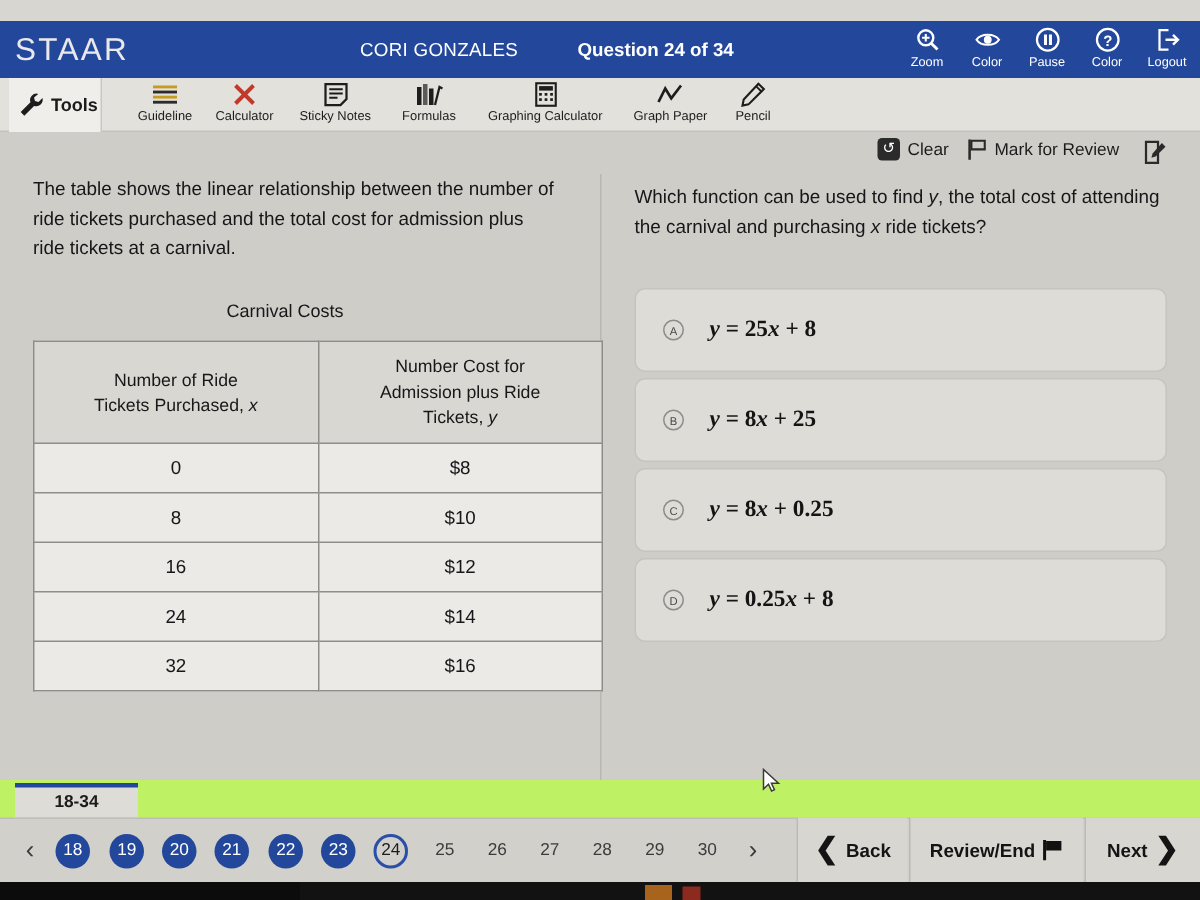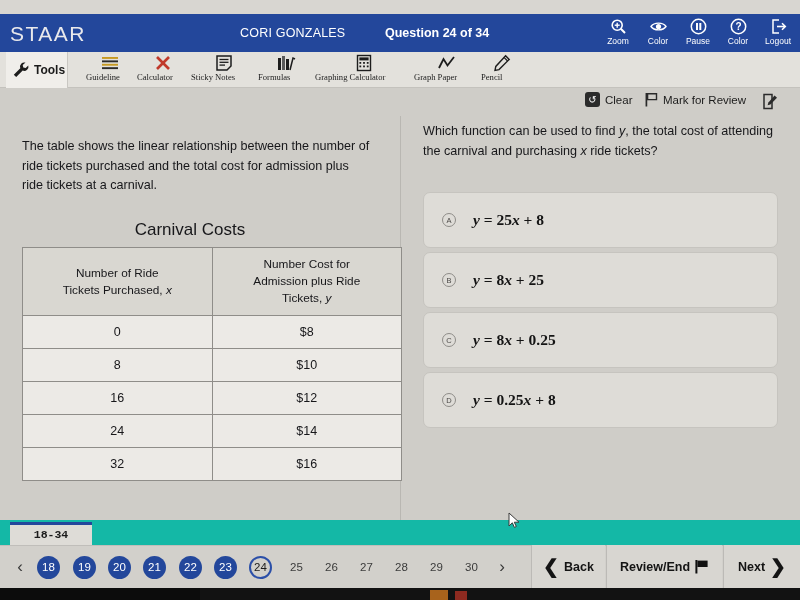--- a/index.html
+++ b/index.html
@@ -69,21 +69,21 @@
   .tools-btn {
     position:absolute; left:6px; top:0; width:62px; height:36px;
     background:#f0eeea;
     display:flex; align-items:center; gap:4px;
     padding-left:6px;
     border-right:1px solid #c9c7c2;
   }
   .tools-btn .lbl { font-size:12px; font-weight:bold; color:#1b1b1b; }
   .tool-item {
     position:absolute; top:1px;
-    text-align:left; color:#1d1d1d; cursor:pointer;font-family:Liberation Serif, serif;
+    text-align:center; color:#1d1d1d; cursor:pointer;
   }
   .tool-item .cap { display:block; font-size:8.6px; line-height:10px; white-space:nowrap; }
   .tool-item svg { display:block; margin:1px auto 0; }
 
   
   .action-row {
     position:absolute; left:0; top:89px; width:800px; height:27px;
     background:#cfcdc8;
   }
   .act {
@@ -97,30 +97,30 @@
     width:15px;height:15px;border-radius:3px;background:#2b2b2b;color:#fff;
     font-size:10px;line-height:15px;text-align:center;
   }
 
   
   .divider {
     position:absolute; left:400px; top:116px; width:1px; height:404px;
     background:#b9b7b2;
   }
 
-  .left-pane  { position:absolute; left:0;   top:132px; width:400px; height:404px; }
+  .left-pane  { position:absolute; left:0;   top:112px; width:400px; height:404px; }
   .right-pane { position:absolute; left:401px; top:116px; width:399px; height:404px; }
 
   .stem {
     position:absolute; left:22px; top:5px; width:348px;
     font-size:12.6px; line-height:19.5px; color:#17171a;
   }
   .table-title {
     position:absolute; left:0; top:88px; width:380px;
-    text-align:center; font-size:17px; color:#17171a;
+    text-align:center; font-size:12px; color:#17171a;
   }
 
   table.data {
     position:absolute; left:22px; top:115px;
     width:380px;
     border-collapse:collapse;
     background:#eceae5;
   }
   table.data th, table.data td {
     border:1px solid #8f8d89;
@@ -171,22 +171,21 @@
     font-size:15.5px;
     font-family:"Liberation Serif", serif;
     color:#141414;
     font-weight:bold;
   }
   .choice .eq i { font-family:"Liberation Serif", serif; }
 
   
   .tabstrip {
     position:absolute; left:0; top:520px; width:800px; height:25px;
-    background:#14b8a6;
-    font-family:Liberation Mono, monospace;
+    background:#bef264;
   }
   .tab-active {
     position:absolute; left:10px; top:2px; width:82px; height:23px;
     background:#dedcd7;
     border-top:3px solid #23479b;
   }
   .tab-active .tl {
     display:block; text-align:center; line-height:20px;
     font-size:11.5px; font-weight:bold; color:#1b1b1b;
   }

